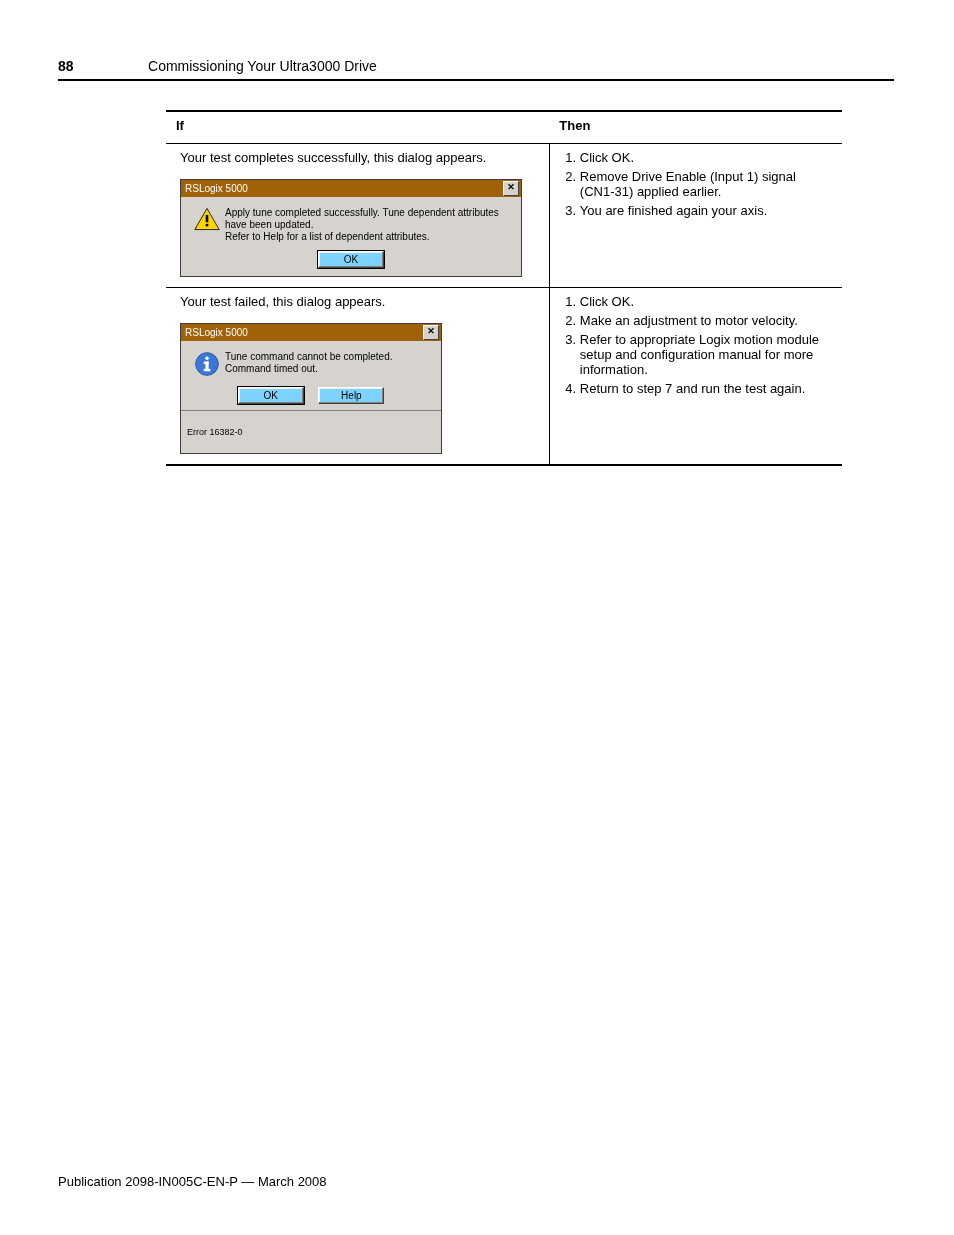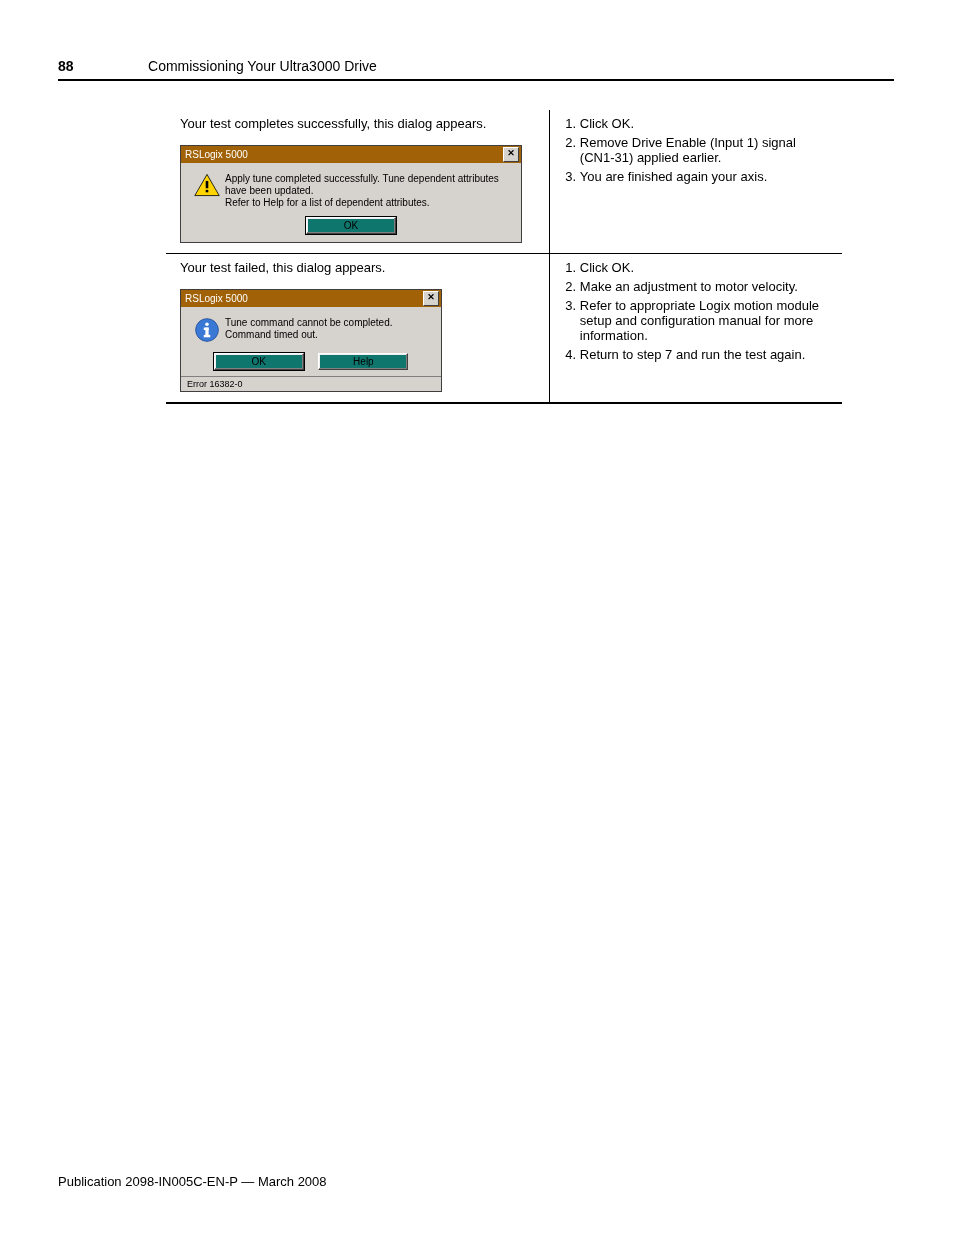--- a/index.html
+++ b/index.html
@@ -120,40 +120,40 @@
     line-height: 12px;
   }
   .dlg .btnrow {
     text-align: center;
     padding: 4px 0 8px 0;
   }
   .dlg .btnrow .btn, .dlg .btnrowCenter .btn {
     display: inline-block;
     width: 64px;
     text-align: center;
-    padding: 2px 12px;
-    background: #0f766e;
+    padding: 2px 0;
+    background: #7dd3fc;
     border: 1px solid #fff;
     border-right-color: #404040;
     border-bottom-color: #404040;
     box-shadow: inset -1px -1px 0 #808080, inset 1px 1px 0 #efefef;
     font-size: 10px;
     margin: 0 6px;
   }
   .dlg .btn.default {
     outline: 1px solid #000;
   }
   .dlg.small { width: 260px; }
   .dlg .btnrowCenter {
     text-align: center;
     padding: 6px 0;
   }
   .dlg .statusbar {
     border-top: 1px solid #808080;
-    padding: 2px 6px;
+    padding: 16px 6px;
     font-size: 9px;
     color: #000;
     background: #d6d3ce;
   }
 
   .warnicon {
     width: 26px;
     height: 24px;
     position: relative;
   }
@@ -174,20 +174,24 @@
 </head>
 <body>
 
 <div class="hdr">
   <span class="pg">88</span>
   <span class="chap">Commissioning Your Ultra3000 Drive</span>
 </div>
 
 <table class="tbl">
   <tbody>
+      <tr>
+    <th class="ifcol">If</th>
+    <th class="thencol">Then</th>
+  </tr>
 
   <tr class="rowcells">
     <td class="ifcol">
       <p class="intro">Your test completes successfully, this dialog appears.</p>
 
       <div class="dlg">
         <div class="titlebar">
           <span>RSLogix 5000</span>
           <span class="close">✕</span>
         </div>

